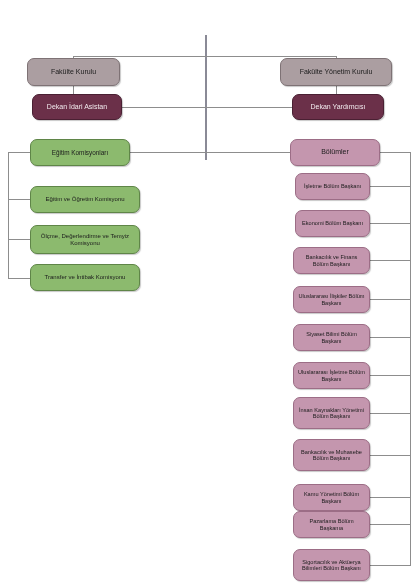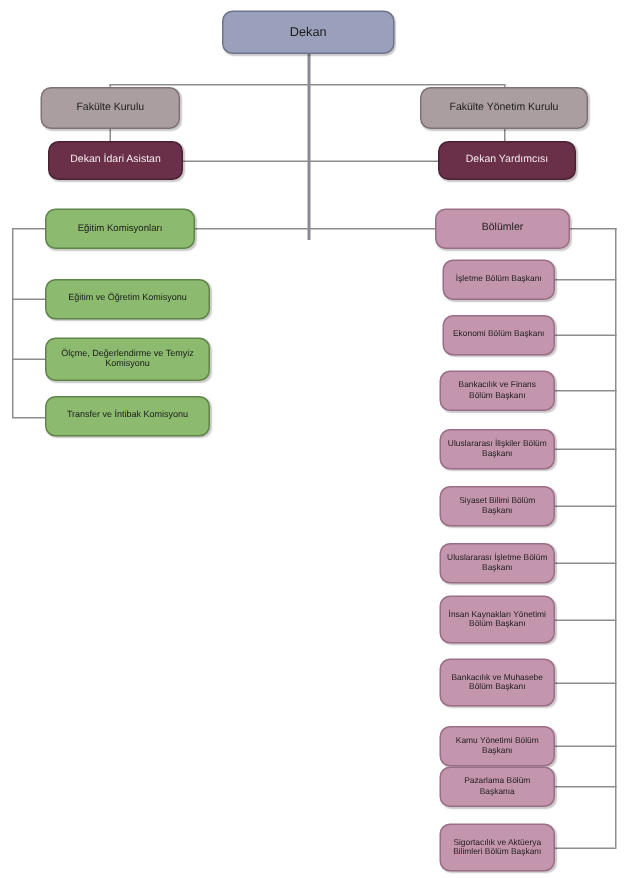--- a/index.html
+++ b/index.html
@@ -118,23 +118,20 @@
   <div class="ln lnh" style="left:370px; top:375px; width:41px;"></div>
   <div class="ln lnh" style="left:370px; top:413px; width:41px;"></div>
   <div class="ln lnh" style="left:370px; top:455px; width:41px;"></div>
   <div class="ln lnh" style="left:370px; top:497px; width:41px;"></div>
   <div class="ln lnh" style="left:370px; top:524px; width:41px;"></div>
   <div class="ln lnh" style="left:370px; top:565px; width:41px;"></div>
 
   <div class="arrow" style="left:366px; top:452.5px;"></div>
   <div class="arrow" style="left:366px; top:562.5px;"></div>
 
-  <div class="node node-dekan" style="left:148px; top:7px; width:115px; height:29px;">
-    <span>Dekan</span>
-  </div>
 
   <div class="node node-kurul" style="left:27px; top:58px; width:93px; height:28px;">
     <span>Fakülte Kurulu</span>
   </div>
 
   <div class="node node-kurul" style="left:280px; top:58px; width:112px; height:28px;">
     <span>Fakülte Yönetim Kurulu</span>
   </div>
 
   <div class="node node-maroon" style="left:32px; top:94px; width:90px; height:26px;">

